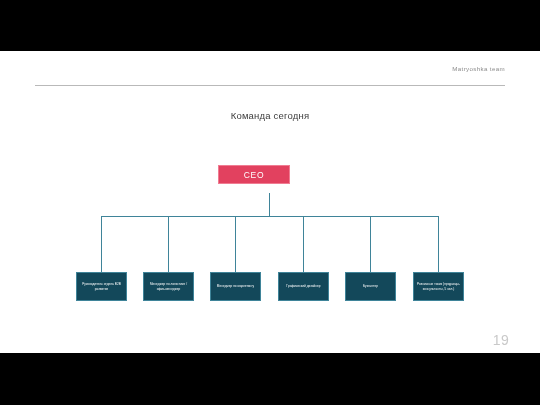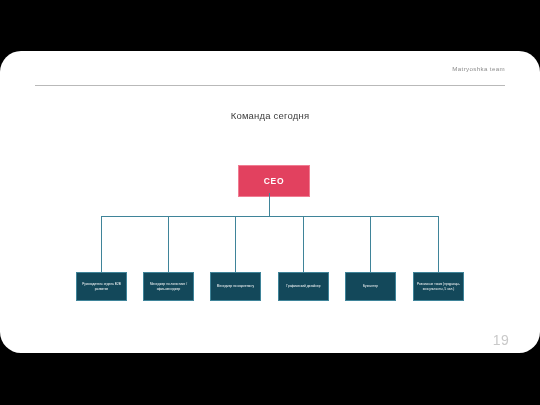--- a/index.html
+++ b/index.html
@@ -26,21 +26,20 @@
     position:absolute; left:0; top:353px; width:540px; height:52px;
     background:#000;
   }
 
   
   .slide {
     position:absolute;
     left:0; top:51px;
     width:540px; height:302px;
     background:#ffffff;
-    border-radius:21px;
   }
 
   
   .brand {
     position:absolute;
     right:35px;
     top:14px;
     font-size:6.2px;
     letter-spacing:0.35px;
     color:#8c8c8c;
@@ -126,21 +125,21 @@
 
   <div class="slide">
 
     <div class="brand">Matryoshka team</div>
     <div class="rule"></div>
 
     <div class="slide-title">Команда сегодня</div>
 
     <div class="chart">
 
-      <div class="node node-root" style="left:238px; top:114px; width:72px; height:32px;font-weight:bold;">
+      <div class="node node-root" style="left:218px; top:114px; width:72px; height:19px;">
         <span>CEO</span>
       </div>
 
       <div class="conn conn-v" style="left:269px; top:142px; height:23px;"></div>
 
       <div class="conn conn-h" style="left:101px; top:165px; width:337px;"></div>
 
       <div class="conn conn-v" style="left:101px; top:165px; height:56px;"></div>
       <div class="conn conn-v" style="left:168px; top:165px; height:56px;"></div>
       <div class="conn conn-v" style="left:235px; top:165px; height:56px;"></div>

